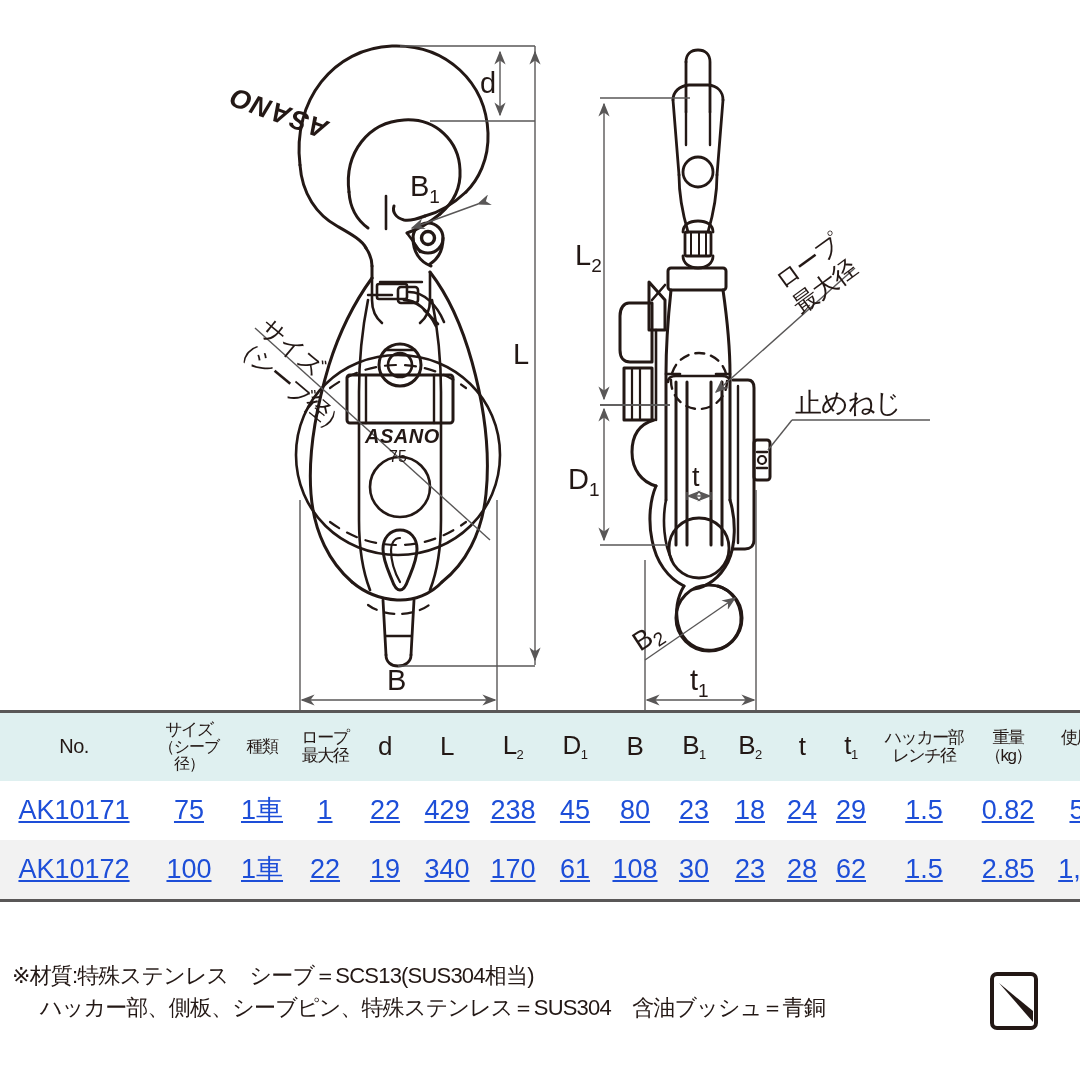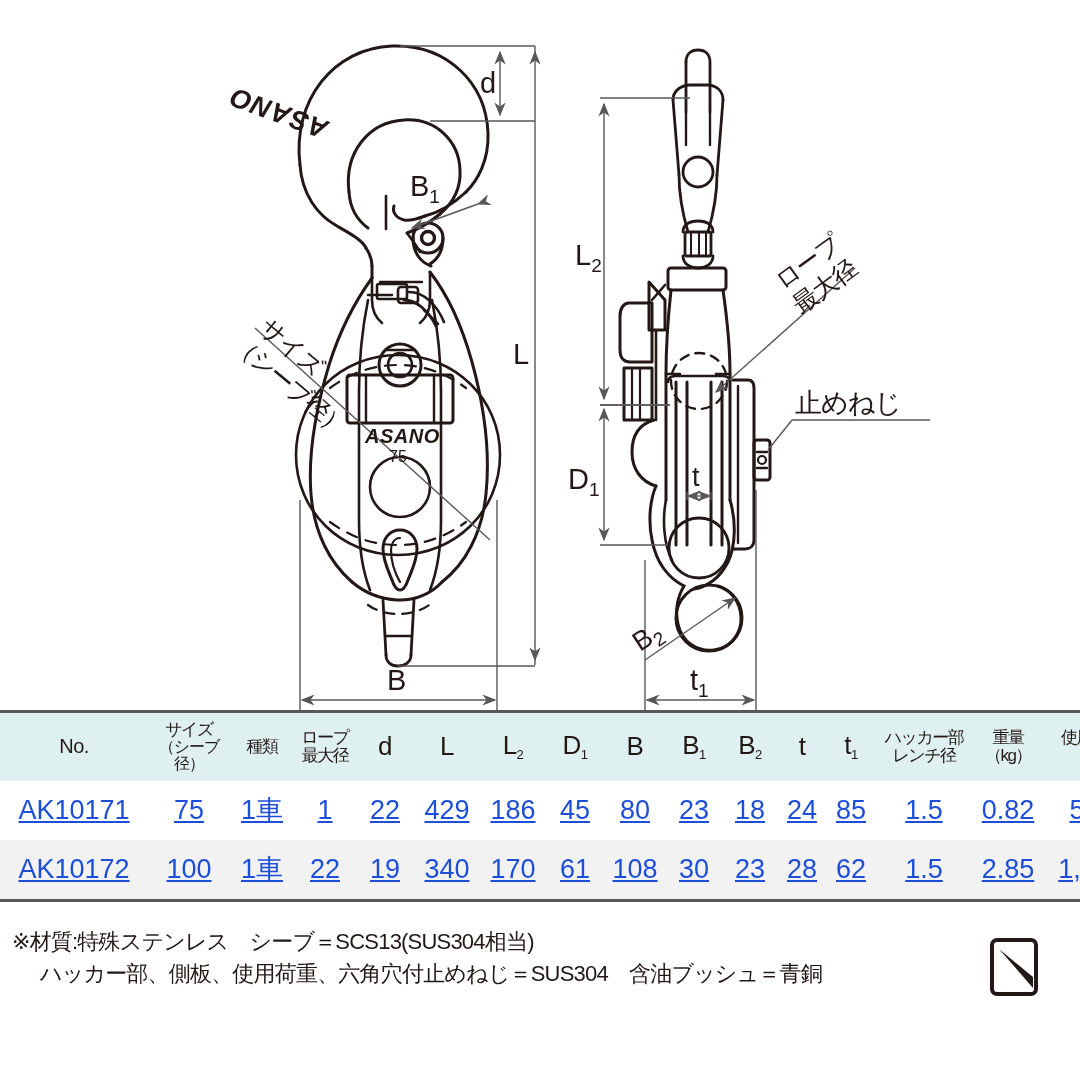--- a/index.html
+++ b/index.html
@@ -55,21 +55,21 @@
   }
   tbody tr.row-a{background:#ffffff;}
   tbody tr.row-b{background:#f2f2f2;}
   tbody td.no-cell{font-size:27px;}
 
   .rule-top{height:3px;background:#595757;width:1080px;}
   .rule-bot{height:3px;background:#595757;width:1080px;}
 
   
   .footnote{
-    position:absolute;left:0;top:924px;width:1080px;height:122px;
+    position:absolute;left:0;top:958px;width:1080px;height:122px;
   }
   .fn-line{
     font-size:22px;
     line-height:1.45;
     color:#231815;
     letter-spacing:-0.8px;
     white-space:nowrap;
   }
   .fn1{position:absolute;left:12px;top:2px;}
   .fn2{position:absolute;left:40px;top:34px;}
@@ -423,27 +423,27 @@
         </tr>
       </thead>
       <tbody>
         <tr class="row-a">
           <td class="no-cell">AK10171</td>
           <td>75</td>
           <td>1車</td>
           <td>1</td>
           <td>22</td>
           <td>429</td>
-          <td>186</td>
+          <td>238</td>
           <td>45</td>
           <td>80</td>
           <td>23</td>
           <td>18</td>
           <td>24</td>
-          <td>85</td>
+          <td>29</td>
           <td>1.5</td>
           <td>0.82</td>
           <td>500</td>
         </tr>
         <tr class="row-b">
           <td class="no-cell">AK10172</td>
           <td>100</td>
           <td>1車</td>
           <td>22</td>
           <td>19</td>
@@ -459,21 +459,21 @@
           <td>2.85</td>
           <td>1,000</td>
         </tr>
       </tbody>
     </table>
     <div class="rule-bot"></div>
   </div>
 
   <div class="footnote">
     <div class="fn-line fn1">※材質:特殊ステンレス　シーブ＝SCS13(SUS304相当)</div>
-    <div class="fn-line fn2">ハッカー部、側板、使用荷重、六角穴付止めねじ＝SUS304　含油ブッシュ＝青銅</div>
+    <div class="fn-line fn2">ハッカー部、側板、シーブピン、特殊ステンレス＝SUS304　含油ブッシュ＝青銅</div>
 
     <svg class="corner-icon" viewBox="0 0 52 62">
       <rect x="4" y="4" width="44" height="54" rx="5" ry="5" fill="#ffffff" stroke="#231815" stroke-width="4"></rect>
       <path d="M11 13 L45 52 L45 41 Z" fill="#231815"></path>
     </svg>
   </div>
 
 </div>
 
 </body></html>

